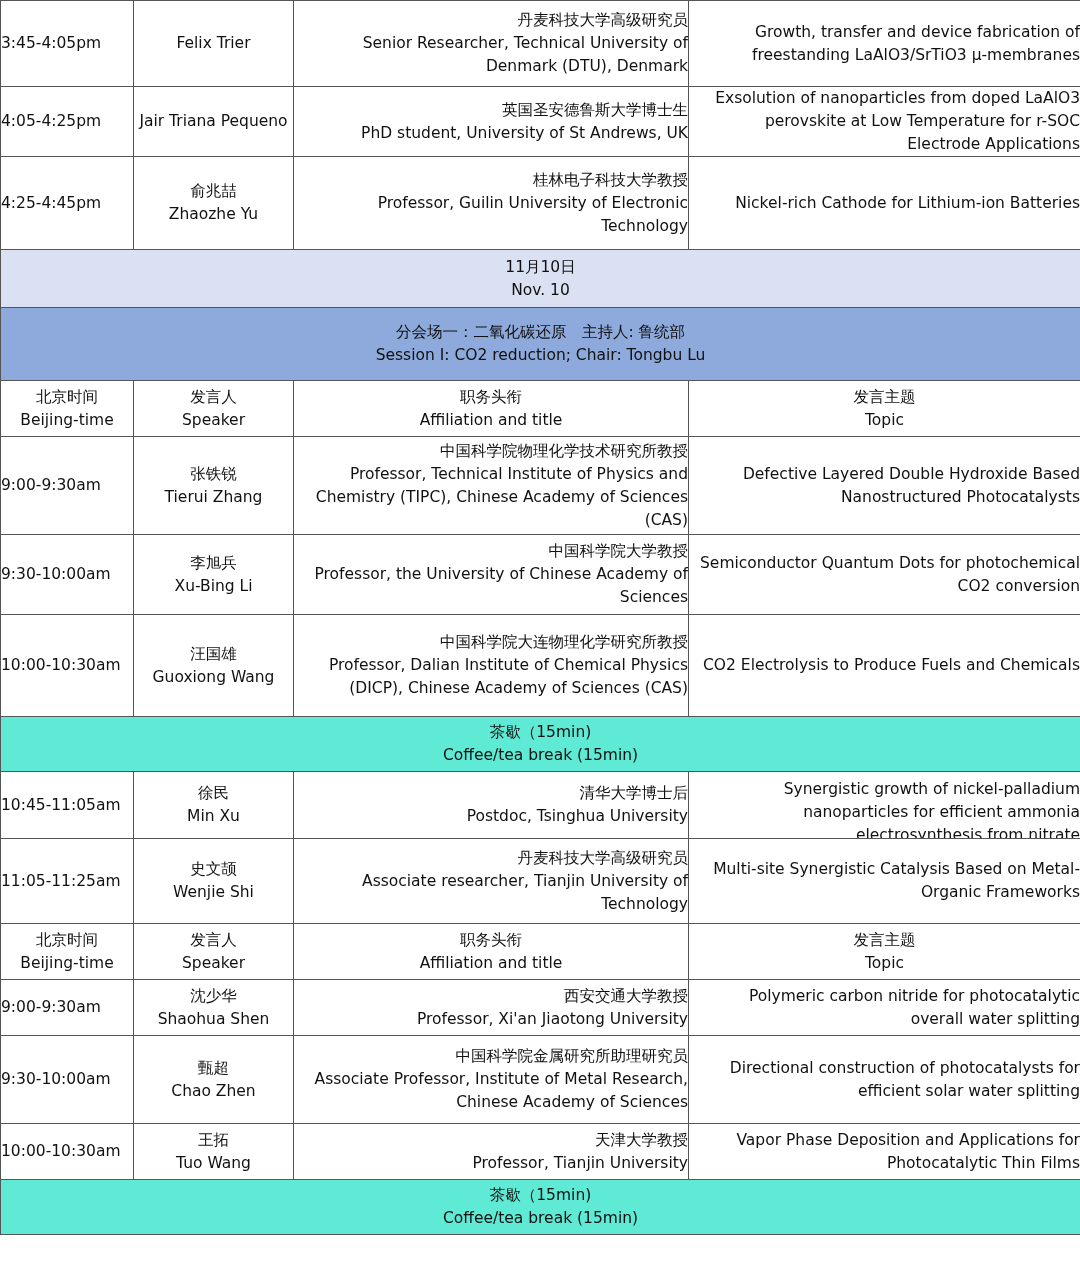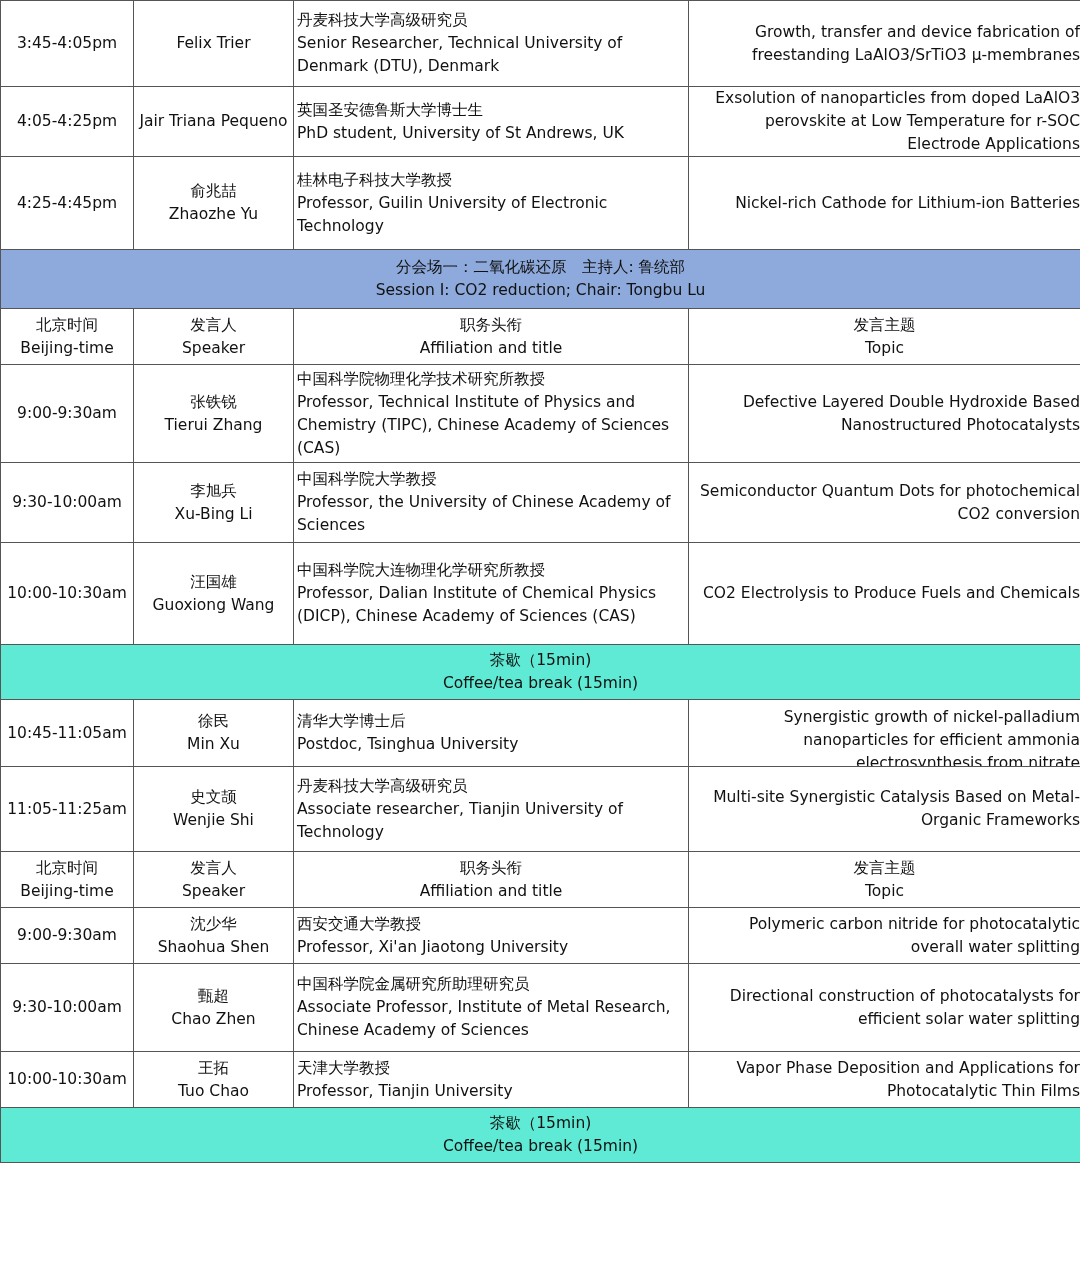--- a/index.html
+++ b/index.html
@@ -1,21 +1,21 @@
 <!DOCTYPE html>
 <html><head>
 <meta charset="utf-8">
 <style>
   html, body { margin:0; padding:0; background:#ffffff; }
   body { width:1080px; height:1282px; overflow:hidden; font-family:"DejaVu Sans", "Liberation Sans", sans-serif; color:#111; }
   table { border-collapse:collapse; width:1080px; table-layout:fixed; }
   td { border:1.5px solid #555; font-size:15.5px; line-height:23px; padding:0; vertical-align:middle; overflow:hidden; }
-  td.time { text-align:center;margin-left:20px; }
+  td.time { text-align:left;margin-left:20px; }
   td.speaker { text-align:center; }
-  td.aff { text-align:left; padding-left:3px; }
+  td.aff { text-align:right; padding-left:3px; }
   td.topic { text-align:right; padding-left:3px; }
   td.center { text-align:center; }
   .date-row td { background:#d9e1f3; }
   .session-row td { background:#8eaadc; }
   .break-row td { background:#5eead4; }
   .hdr-row td { text-align:center;margin-left:20px; }
   .line { display:block; }
   .clip { display:block; overflow:hidden; }
 </style>
 </head>
@@ -58,22 +58,28 @@
           <span class="line">俞兆喆</span>
           <span class="line">Zhaozhe Yu</span>
         </td>
       <td class="aff">
           <span class="line">桂林电子科技大学教授</span>
           <span class="line">Professor, Guilin University of Electronic Technology</span>
         </td>
       <td class="topic">Nickel-rich Cathode for Lithium-ion Batteries</td>
     </tr>
 
-
-    <tr class="session-row" style="height:59px">
+    <tr class="date-row" style="height:58px">
+      <td colspan="4" class="center">
+        <span class="line">11月10日</span>
+        <span class="line">Nov. 10</span>
+      </td>
+    </tr>
+
+    <tr class="session-row" style="height:73px">
       <td colspan="4" class="center">
         <span class="line">分会场一：二氧化碳还原　主持人: 鲁统部</span>
         <span class="line">Session Ⅰ: CO2 reduction; Chair: Tongbu Lu</span>
       </td>
     </tr>
 
     <tr class="hdr-row" style="height:56px">
       <td>
           <span class="line">北京时间</span>
           <span class="line">Beijing-time</span>
@@ -204,21 +210,21 @@
       <td class="aff">
           <span class="line">中国科学院金属研究所助理研究员</span>
           <span class="line">Associate Professor, Institute of Metal Research, Chinese Academy of Sciences</span>
         </td>
       <td class="topic">Directional construction of photocatalysts for efficient solar water splitting</td>
     </tr>
     <tr style="height:56px">
       <td class="time">10:00-10:30am</td>
       <td class="speaker">
           <span class="line">王拓</span>
-          <span class="line">Tuo Chao</span>
+          <span class="line">Tuo Wang</span>
         </td>
       <td class="aff">
           <span class="line">天津大学教授</span>
           <span class="line">Professor, Tianjin University</span>
         </td>
       <td class="topic">Vapor Phase Deposition and Applications for Photocatalytic Thin Films</td>
     </tr>
 
     <tr class="break-row" style="height:55px">
       <td colspan="4" class="center">

